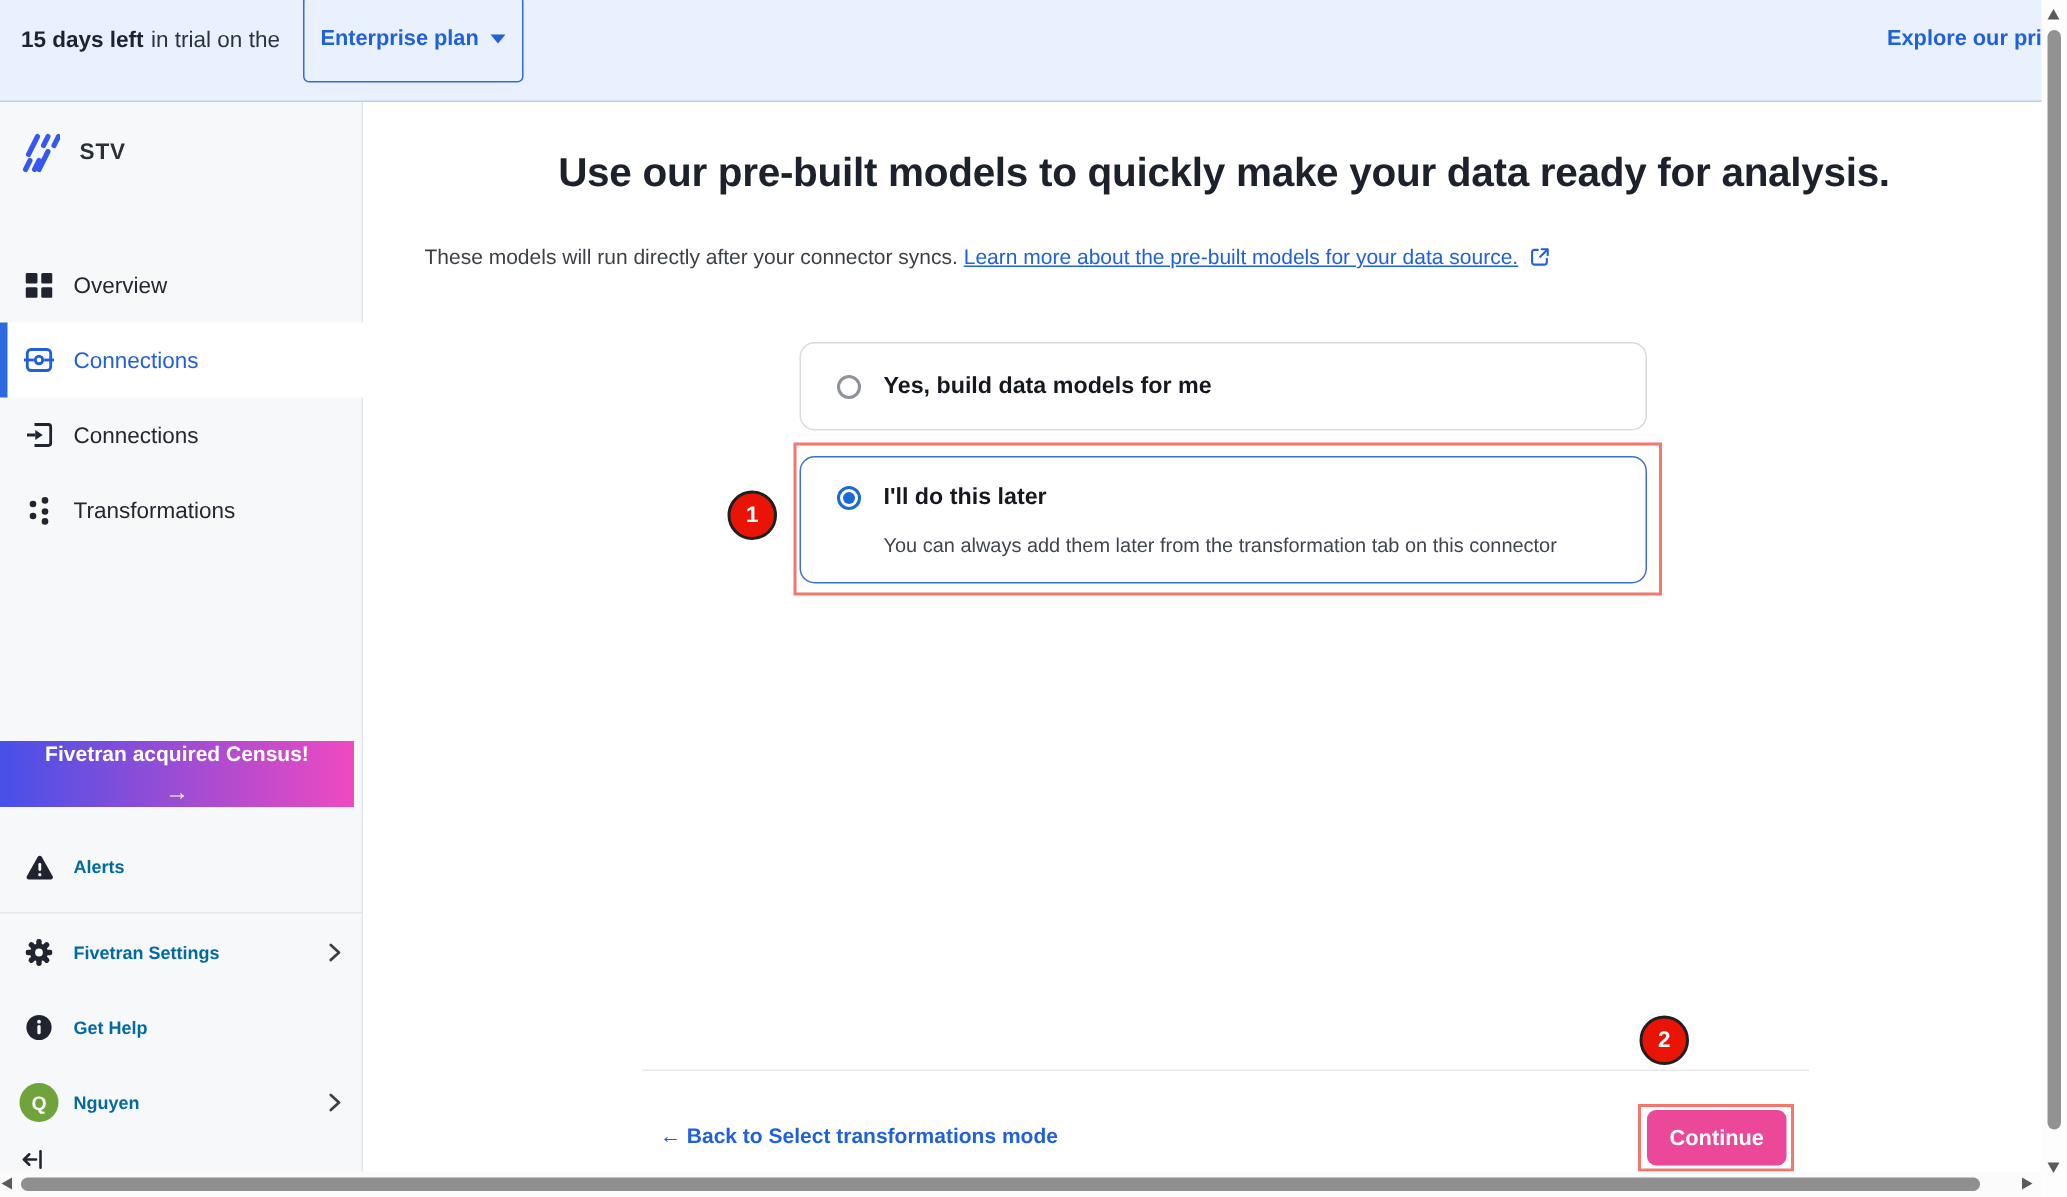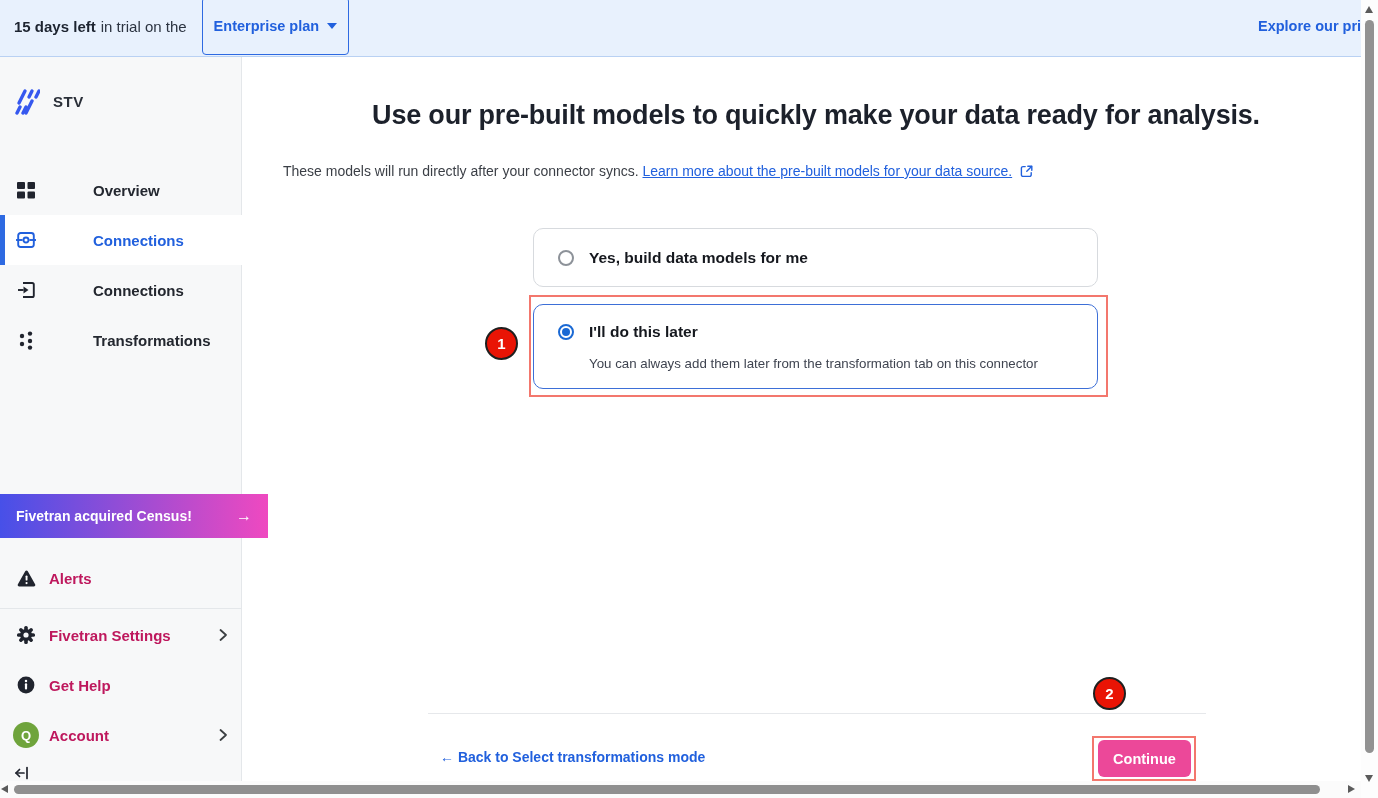--- a/index.html
+++ b/index.html
@@ -1,56 +1,56 @@
 <!DOCTYPE html>
 <html><head>
 <meta charset="utf-8">
 <style>
   * { margin:0; padding:0; box-sizing:border-box; }
   html,body { width:1378px; height:798px; overflow:hidden; }
   body { font-family:"Liberation Sans", sans-serif; background:#fff; }
   #app { position:relative; width:1378px; height:798px; background:#fff; overflow:hidden; }
 
   
-  .topbar { position:absolute; left:0; top:0; width:1378px; height:57px;
+  .topbar { position:absolute; left:0; top:0; width:1378px; height:68px;
             background:#e8f1fd; border-bottom:1px solid #b9d1f3; z-index:5; }
   .topbar-left { position:absolute; left:14px; top:0; height:52px; display:flex; align-items:center; gap:5px;
                  font-size:15px; color:#2b3340; }
   .trial-bold { font-weight:700; color:#1d2430; }
   .plan-btn { margin-left:10px; display:inline-flex; align-items:center; gap:8px;
               border:1.5px solid #2e6ae2; border-radius:4px; padding:20px 11px;
               color:#2160dd; font-weight:700; font-size:14.5px; cursor:pointer; background:transparent; }
   .caret-down { width:0; height:0; border-left:5px solid transparent; border-right:5px solid transparent;
                 border-top:6px solid #2160dd; }
   .pricing-link { position:absolute; left:1258px; top:0; height:52px; display:flex; align-items:center;
                   color:#2160dd; font-weight:700; font-size:14.5px; white-space:nowrap; cursor:pointer; }
 
   
   .sidebar { position:absolute; left:0; top:54px; width:242px; height:744px;
              background:#f7f8f9; border-right:1px solid #e4e7ea; z-index:2; }
   .logo-row { position:absolute; left:14px; top:33px; display:flex; align-items:center; gap:13px; }
   .logo-text { font-weight:700; font-size:15px; letter-spacing:.6px; color:#2a2f38; }
   .nav-item { position:absolute; left:0; width:242px; height:50px; display:flex; align-items:center;
               cursor:pointer; }
   .nav-item .icon-box { width:20px; display:flex; justify-content:center; margin-left:16px; margin-right:13px; }
-  .nav-label { font-weight:700; font-size:15px; color:#23272f;margin-left:44px; }
+  .nav-label { font-weight:400; font-size:15px; color:#23272f; }
   .nav-item.selected { background:#fff; }
   .nav-item.selected::before { content:""; position:absolute; left:0; top:0; width:5px; height:50px; background:#2e6ae2; }
   .nav-item.selected .nav-label { color:#2160dd; }
 
-  .banner { position:absolute; left:0; top:440px; width:268px; height:44px;
+  .banner { position:absolute; left:0; top:440px; width:236px; height:44px;
             background:linear-gradient(90deg,#4750e8,#ef49c0);
             display:flex; align-items:center; justify-content:space-between;
-            padding:0 16px; cursor:pointer; }
+            padding:0 16px; cursor:pointer;flex-direction:column; }
   .banner-label { color:#fff; font-weight:700; font-size:14px; }
   .banner-arrow { color:#fff; font-weight:700; font-size:16px; }
 
   .side-foot-item { position:absolute; left:0; width:242px; height:44px; display:flex; align-items:center; cursor:pointer; }
   .side-foot-item .icon-box { width:20px; display:flex; justify-content:center; margin-left:16px; margin-right:13px; }
-  .foot-label { font-weight:600; font-size:15px; color:#be185d; }
+  .foot-label { font-weight:600; font-size:12px; color:#0369a1; }
   .side-divider { position:absolute; left:0; top:554px; width:242px; height:1px; background:#e4e7ea; }
   .chevron { position:absolute; right:14px; top:50%; transform:translateY(-50%); display:flex; }
   .avatar { width:26px; height:26px; border-radius:50%; background:#6fa43c; color:#fff; font-weight:700;
             font-size:13px; display:flex; align-items:center; justify-content:center; margin-left:13px; margin-right:10px; }
   .collapse-btn { position:absolute; left:14px; top:712px; cursor:pointer; }
 
   
   .main { position:absolute; left:243px; top:54px; width:1118px; height:796px; background:#fff; }
   .heading { position:absolute; left:40px; top:46px; width:1066px; text-align:center;
              font-size:27px; font-weight:700; color:#1c212b; letter-spacing:-.2px; }
@@ -227,21 +227,21 @@
           <circle cx="9" cy="9" r="8.4" fill="#20242e"></circle>
           <circle cx="9" cy="5.1" r="1.25" fill="#fff"></circle>
           <rect x="7.9" y="7.3" width="2.2" height="6.2" rx="1" fill="#fff"></rect>
         </svg>
       </span>
       <span class="foot-label">Get Help</span>
     </div>
 
     <div class="side-foot-item" style="top:659px">
       <span class="avatar">Q</span>
-      <span class="foot-label">Account</span>
+      <span class="foot-label">Nguyen</span>
       <span class="chevron">
         <svg width="9" height="13" viewBox="0 0 9 13" fill="none" stroke="#3c4043" stroke-width="1.8" stroke-linecap="round" stroke-linejoin="round">
           <polyline points="1.5,1.5 7,6.5 1.5,11.5"></polyline>
         </svg>
       </span>
     </div>
 
     <div class="collapse-btn">
       <svg width="16" height="14" viewBox="0 0 16 14" fill="none" stroke="#20242e" stroke-width="1.7" stroke-linecap="round" stroke-linejoin="round">
         <line x1="2" y1="7" x2="10" y2="7"></line>

